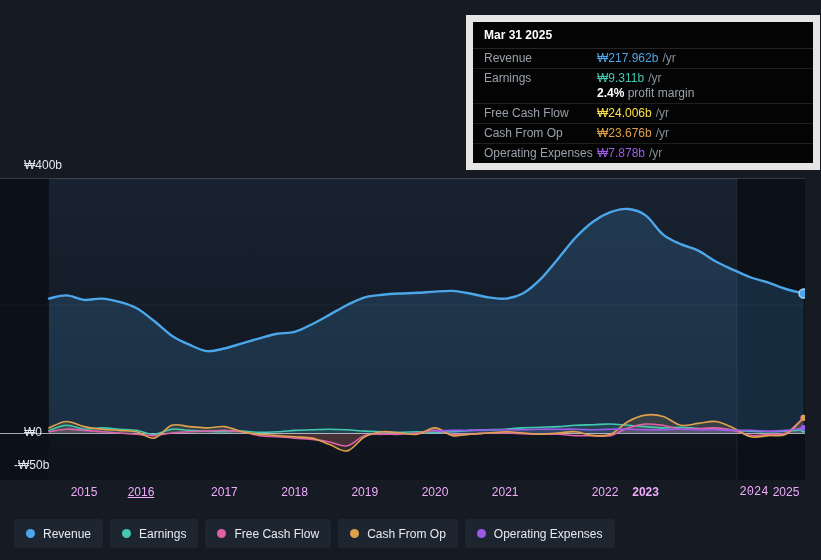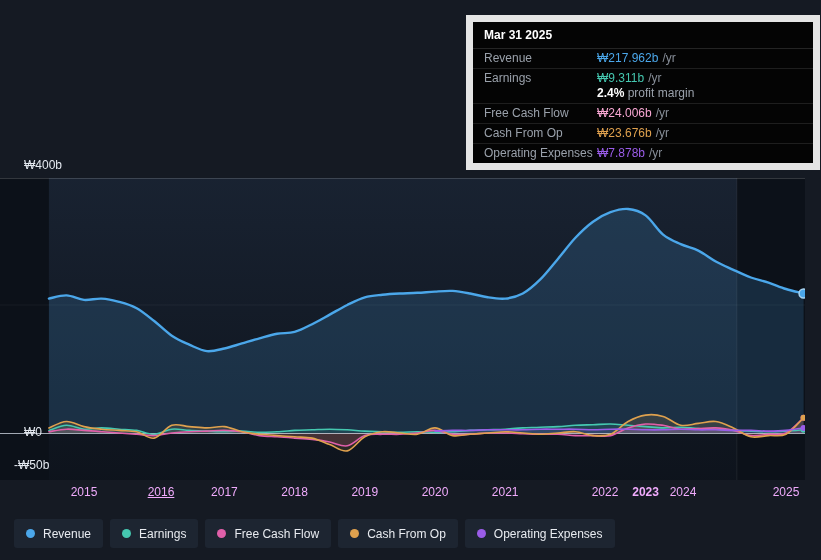--- a/index.html
+++ b/index.html
@@ -63,49 +63,49 @@
       <circle cx="803.5500000000001" cy="239.832" r="3" fill="#dfa14e"></circle>
       <circle cx="803.5500000000001" cy="249.944" r="3" fill="#9a5ce8"></circle>
     </svg>
 </div>
 
 <div class="axis-label" id="y-top">₩400b</div>
 <div class="axis-label" id="y-zero">₩0</div>
 <div class="axis-label" id="y-neg">-₩50b</div>
 <div class="x-axis" id="x-axis">
     <span class="x-tick" style="left: 84px;">2015</span>
-    <span class="x-tick" style="left: 161px; text-decoration: underline;">2016</span>
+    <span class="x-tick" style="left: 141px; text-decoration: underline;">2016</span>
     <span class="x-tick" style="left: 224.4px;">2017</span>
     <span class="x-tick" style="left: 294.6px;">2018</span>
     <span class="x-tick" style="left: 364.8px;">2019</span>
     <span class="x-tick" style="left: 435px;">2020</span>
     <span class="x-tick" style="left: 505.2px;">2021</span>
     <span class="x-tick" style="left: 605px;">2022</span>
     <span class="x-tick" style="left: 645.6px; font-weight: bold;">2023</span>
-    <span class="x-tick" style="left: 683px;">2024</span>
+    <span class="x-tick" style="left: 754px; font-family: Liberation Mono, monospace;">2024</span>
     <span class="x-tick" style="left: 786px;">2025</span>
   </div>
 
 <div class="tooltip">
   <div class="tt-header">Mar 31 2025</div>
   <div id="tt-rows">
       <div class="tt-row">
         <span class="tt-label">Revenue</span>
         <span class="tt-value" style="color: rgb(75, 167, 234);">₩217.962b</span>
         <span class="tt-suffix">/yr</span>
       </div>
       <div class="tt-row">
         <span class="tt-label">Earnings</span>
         <span class="tt-value" style="color: rgb(69, 200, 176);">₩9.311b</span>
         <span class="tt-suffix">/yr</span>
         <span class="tt-sub"><span class="pct">2.4%</span><span class="desc"> profit margin</span></span>
       </div>
       <div class="tt-row">
         <span class="tt-label">Free Cash Flow</span>
-        <span class="tt-value" style="color: #f9a8d4;">₩24.006b</span>
+        <span class="tt-value" style="color: #fde047;">₩24.006b</span>
         <span class="tt-suffix">/yr</span>
       </div>
       <div class="tt-row">
         <span class="tt-label">Cash From Op</span>
         <span class="tt-value" style="color: rgb(223, 161, 78);">₩23.676b</span>
         <span class="tt-suffix">/yr</span>
       </div>
       <div class="tt-row">
         <span class="tt-label">Operating Expenses</span>
         <span class="tt-value" style="color: rgb(154, 92, 232);">₩7.878b</span>

